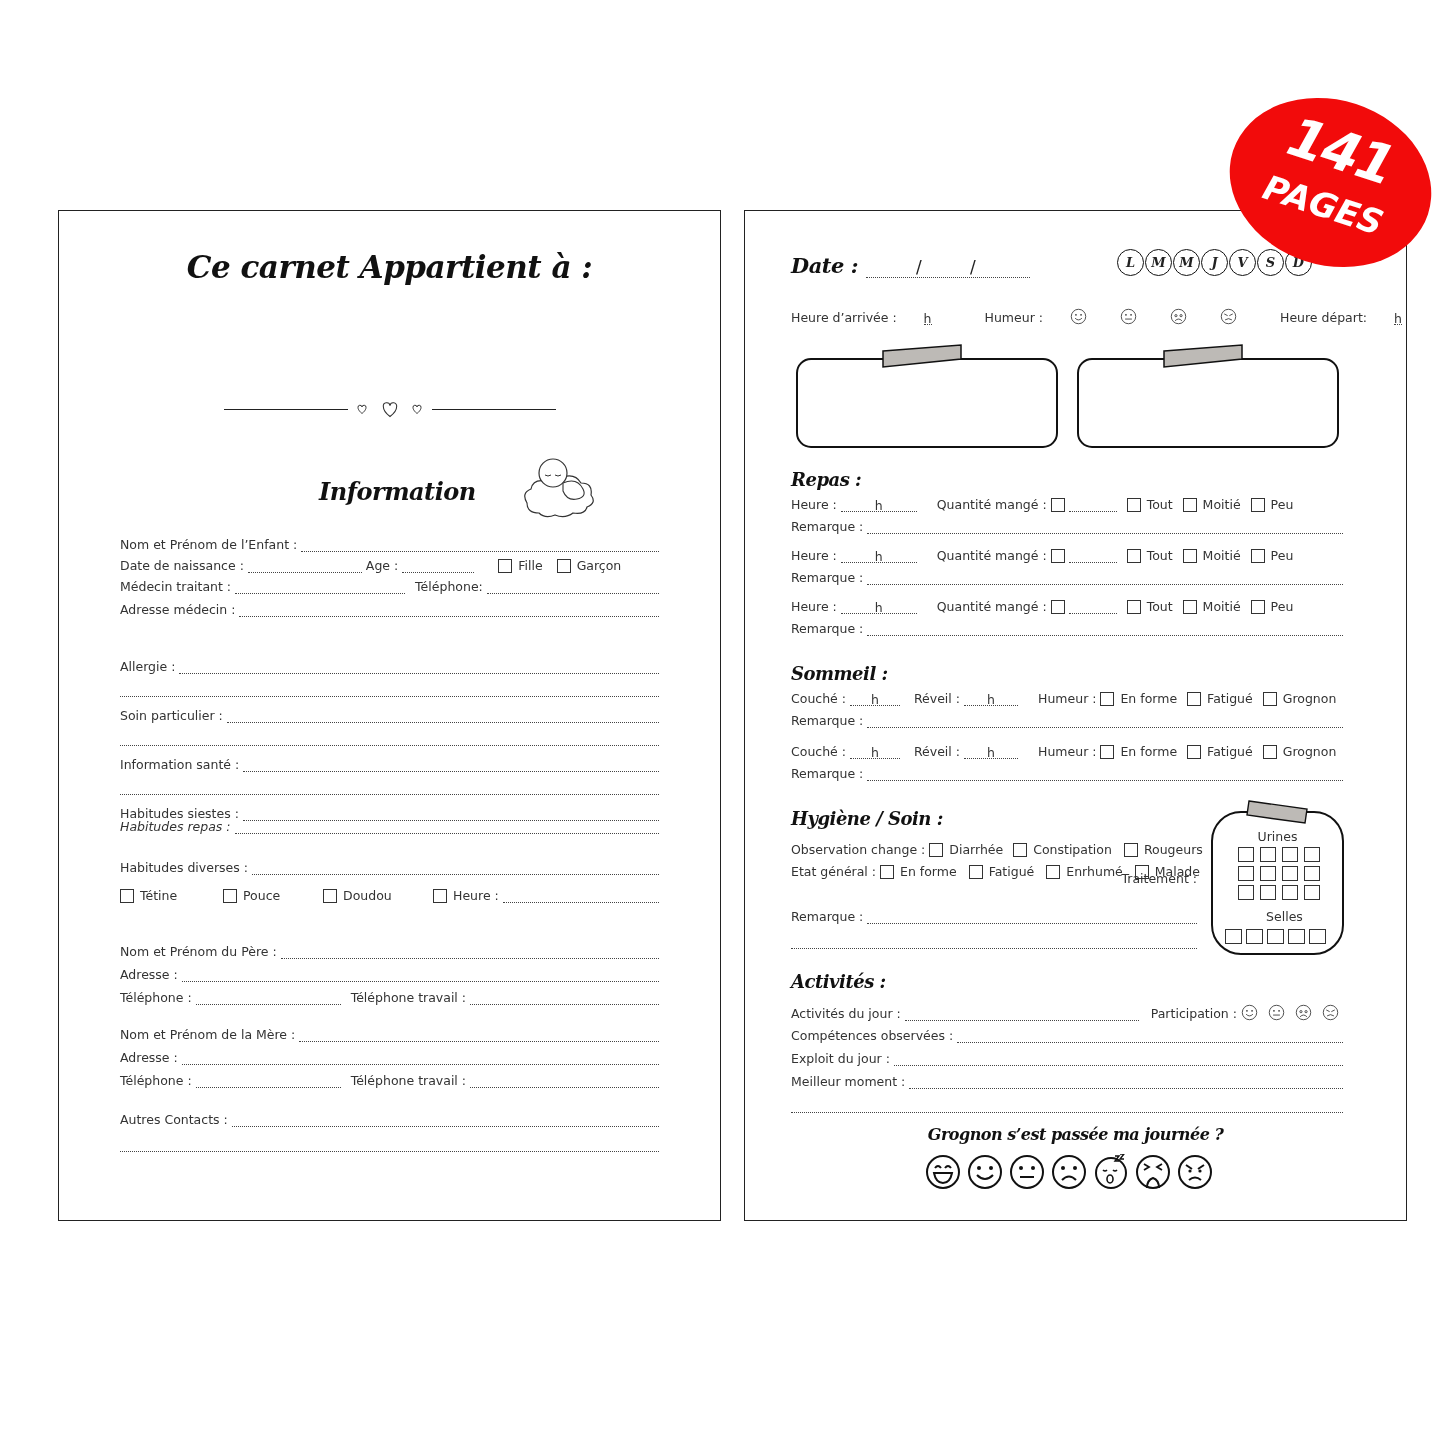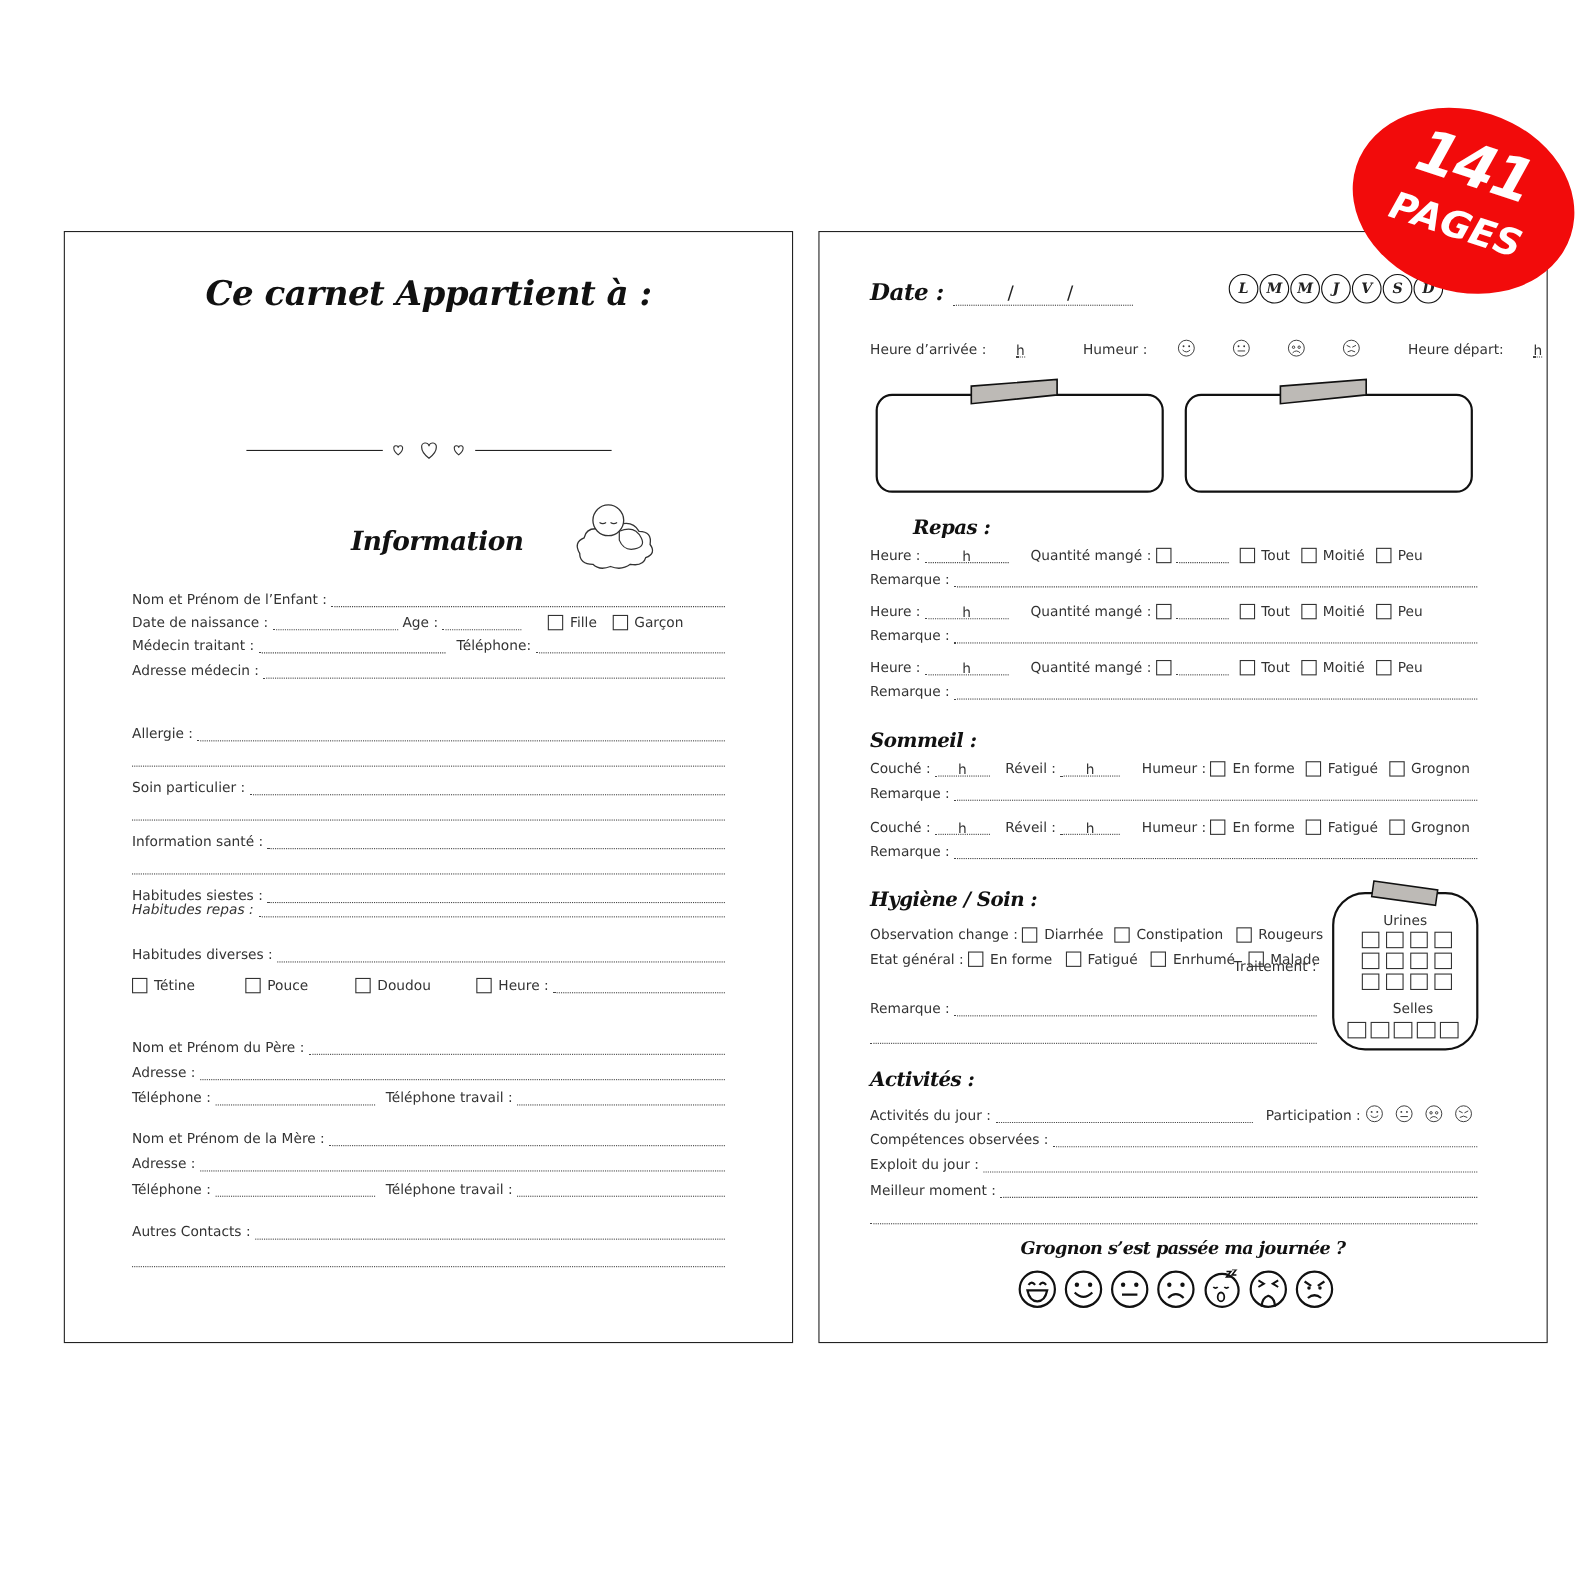--- a/index.html
+++ b/index.html
@@ -235,21 +235,21 @@
 
   <svg style="position:absolute;left:46px;top:130px" width="272" height="112" viewBox="0 0 272 112">
     <rect x="6" y="18" width="260" height="88" rx="14" fill="#fff" stroke="#111" stroke-width="2" stroke-dasharray="0"></rect>
     <path d="M92 10 L170 4 L170 18 L92 26 Z" fill="#bdbab6" stroke="#111" stroke-width="1.5"></path>
   </svg>
   <svg style="position:absolute;left:327px;top:130px" width="272" height="112" viewBox="0 0 272 112">
     <rect x="6" y="18" width="260" height="88" rx="14" fill="#fff" stroke="#111" stroke-width="2"></rect>
     <path d="M92 10 L170 4 L170 18 L92 26 Z" fill="#bdbab6" stroke="#111" stroke-width="1.5"></path>
   </svg>
 
-  <div class="script" style="position:absolute;left:46px;top:258px;font-size:18px;margin-left:39px;">Repas :</div>
+  <div class="script" style="position:absolute;left:46px;top:258px;font-size:18px;">Repas :</div>
   <div class="row" style="left:46px;top:286px;width:552px;">
     <span class="lbl">Heure :</span>
     <span class="dots lbl" style="width:76px;text-align:center">h</span>
     <span class="lbl" style="margin-left:16px">Quantité mangé :</span>
     <span class="cb"></span>
     <span class="dots" style="width:48px"></span>
     <span class="opt" style="margin-left:6px">
         <span class="cb"></span>
         <span class="lbl">Tout</span>
       </span>

